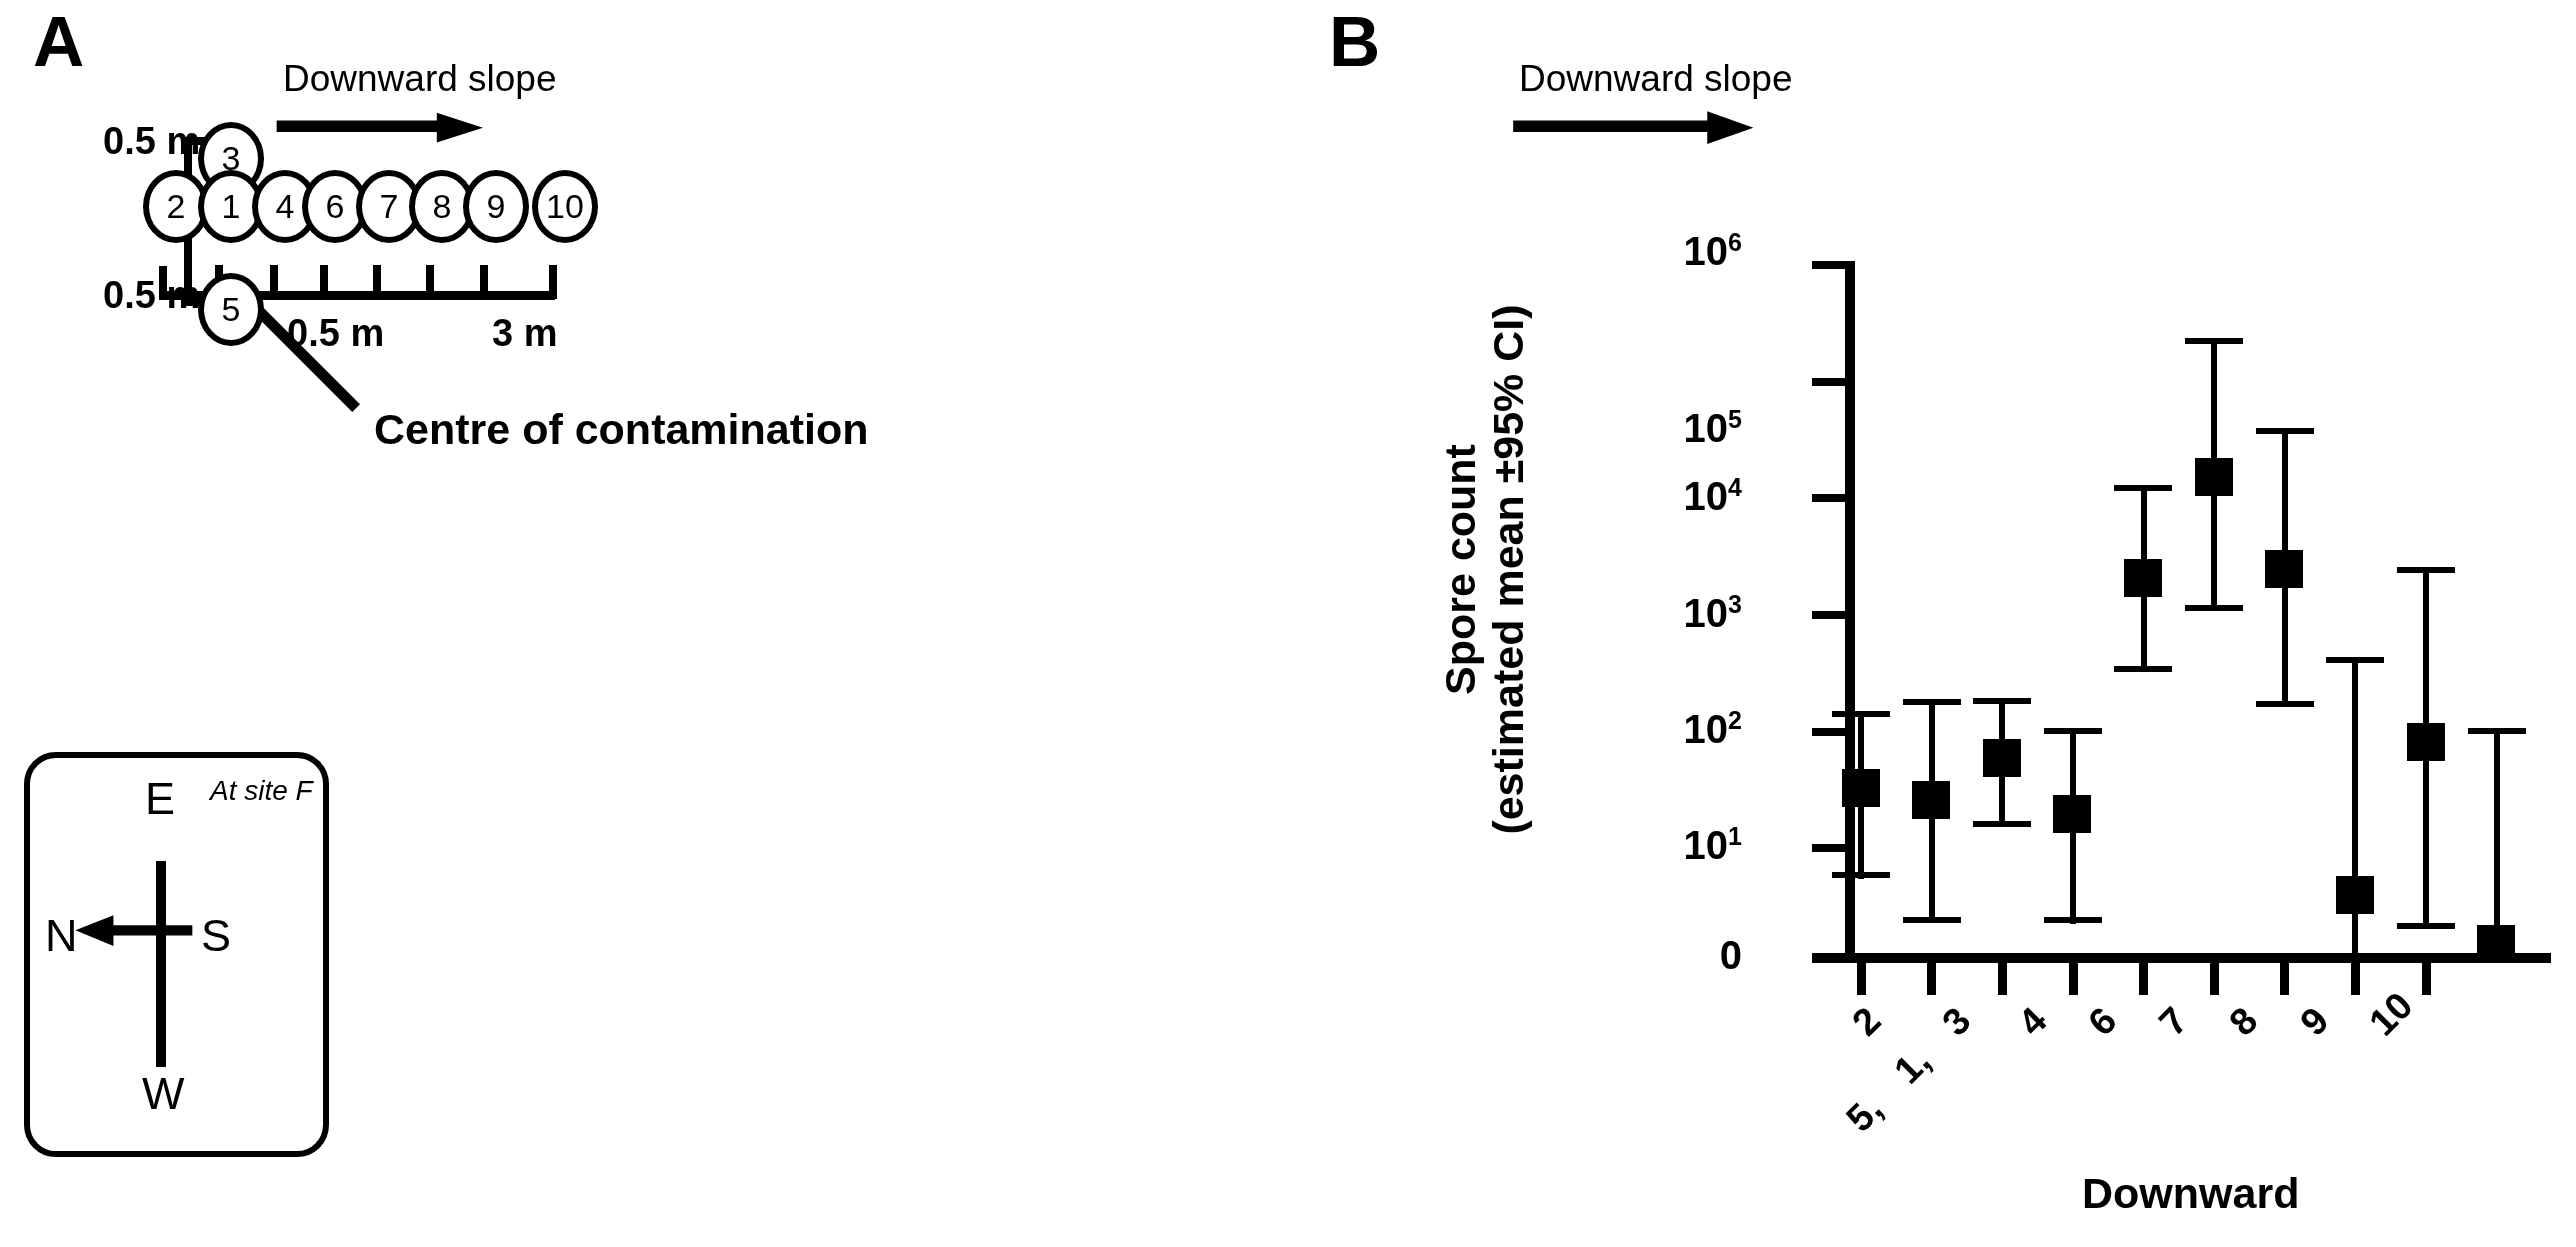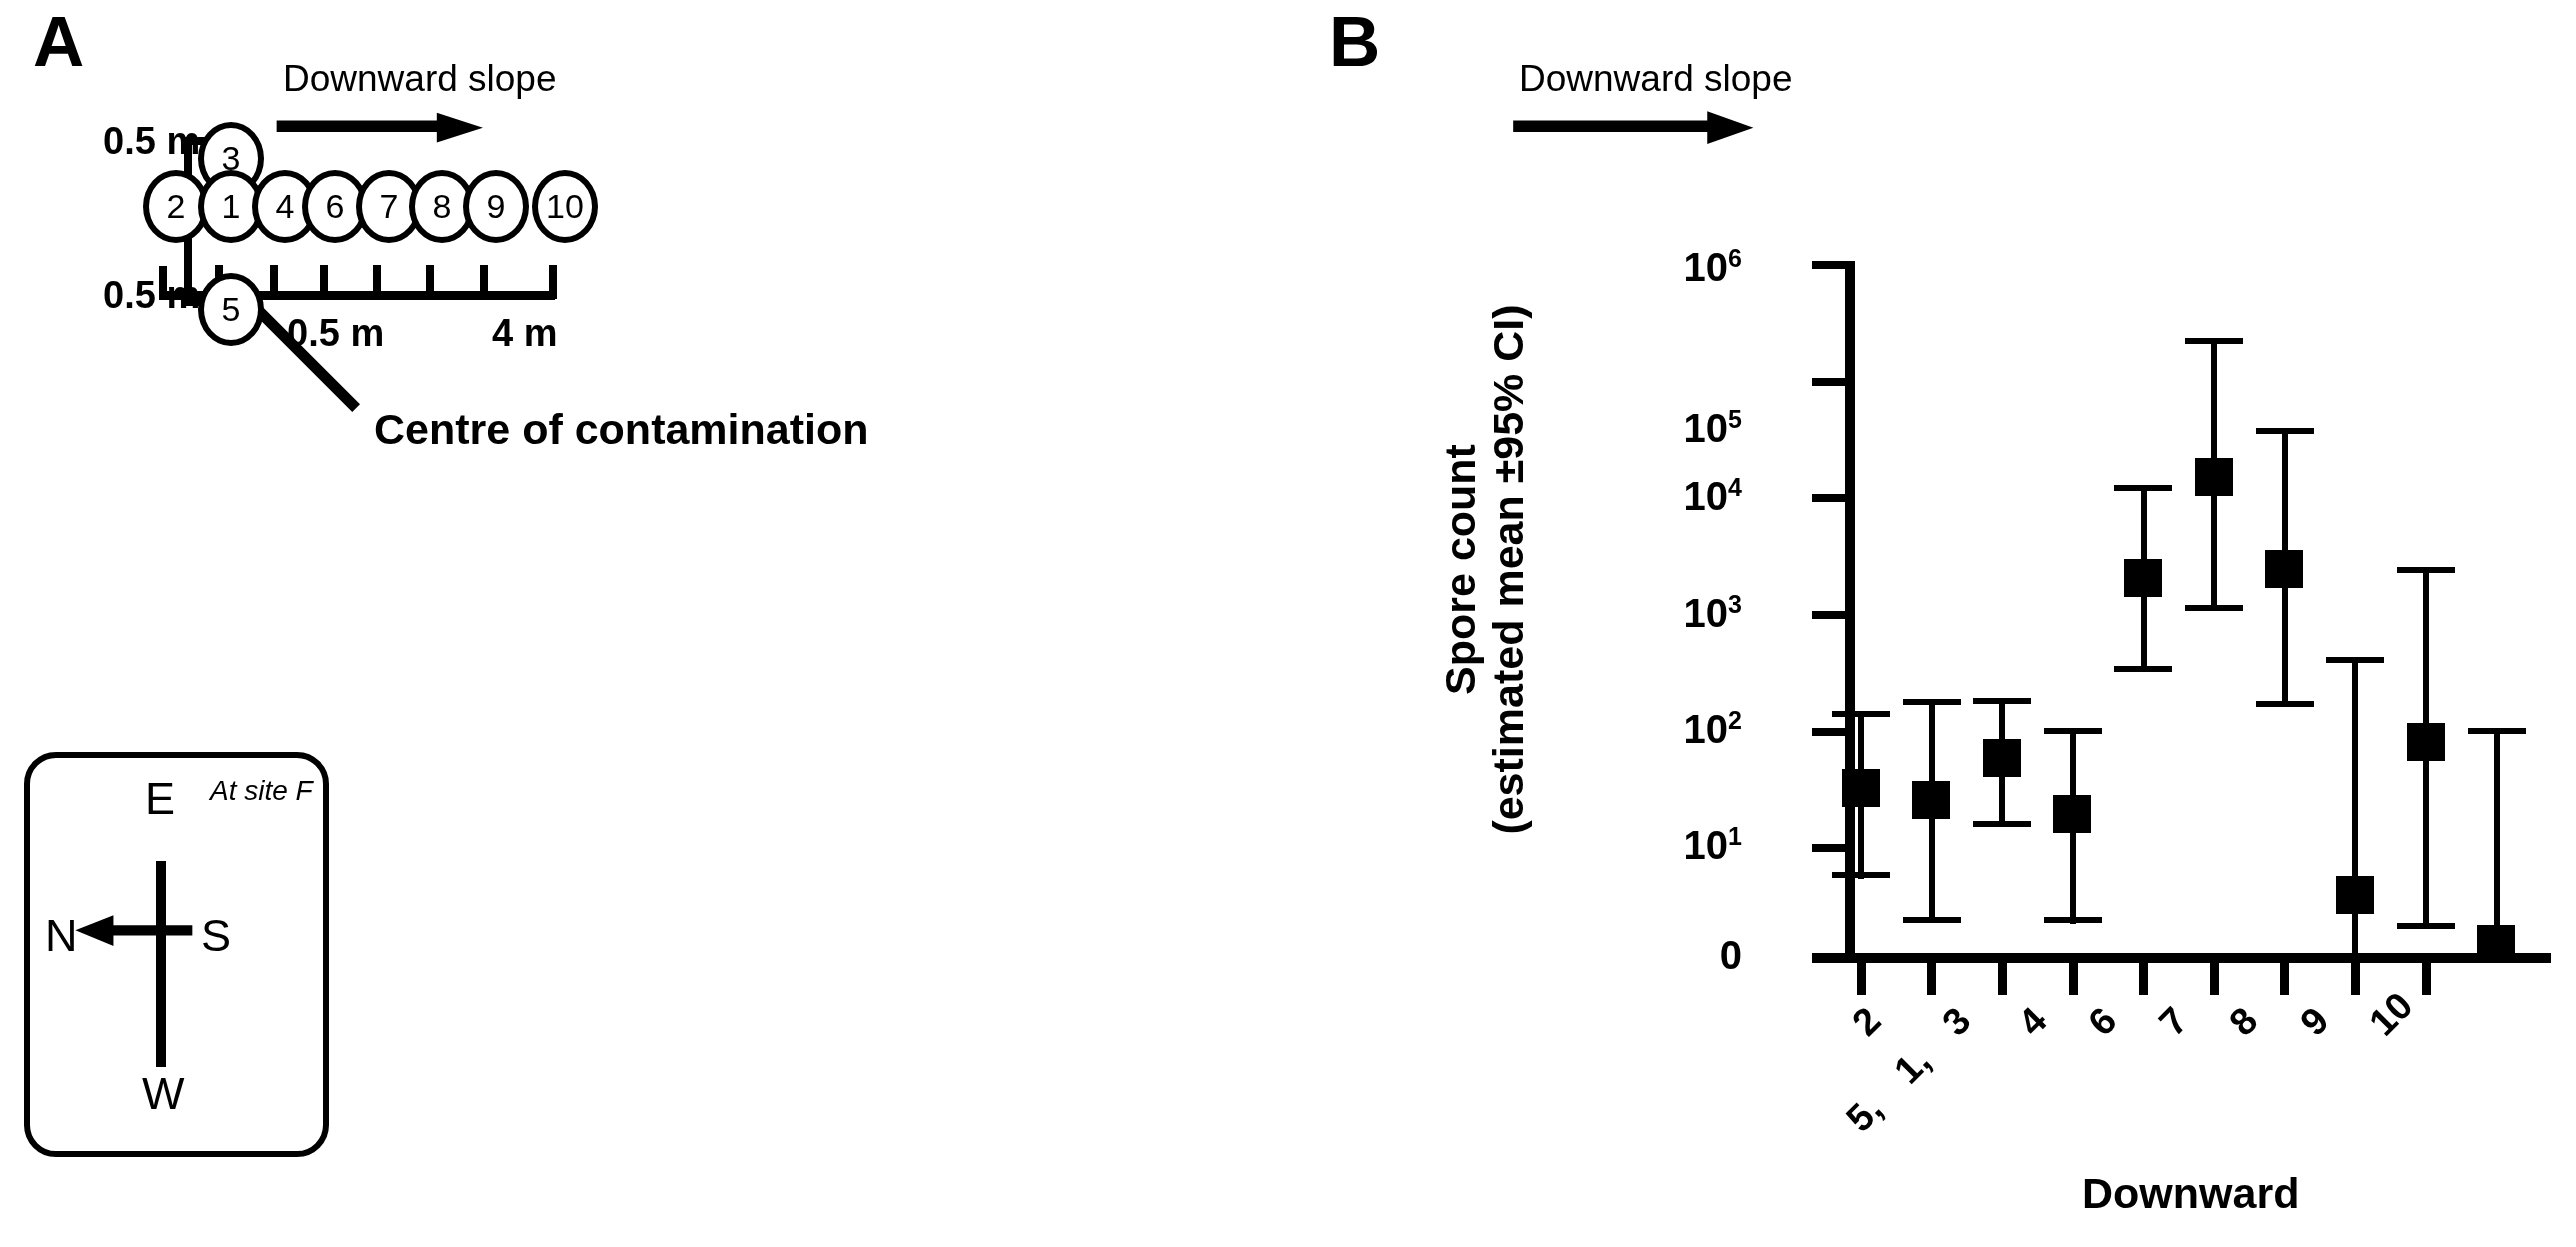--- a/index.html
+++ b/index.html
@@ -77,21 +77,21 @@
 
   <div class="vline" style="left:215px;top:265px;width:7.5px;height:29px;"></div>
   <div class="vline" style="left:270px;top:265px;width:7.5px;height:29px;"></div>
   <div class="vline" style="left:320px;top:265px;width:7.5px;height:29px;"></div>
   <div class="vline" style="left:373px;top:265px;width:7.5px;height:29px;"></div>
   <div class="vline" style="left:426px;top:265px;width:7.5px;height:29px;"></div>
   <div class="vline" style="left:480px;top:265px;width:7.5px;height:29px;"></div>
   <div class="vline" style="left:549px;top:265px;width:7.5px;height:34px;"></div>
 
   <div class="abs scale-label" style="left:287px;top:312px;">0.5 m</div>
-  <div class="abs scale-label" style="left:492px;top:312px;">4 m</div>
+  <div class="abs scale-label" style="left:492px;top:312px;">3 m</div>
 
   <div class="node" style="left:198px;top:122px;">
     <span>3</span>
   </div>
   <div class="node" style="left:143px;top:170px;">
     <span>2</span>
   </div>
   <div class="node" style="left:198px;top:170px;">
     <span>1</span>
   </div>
@@ -147,21 +147,21 @@
   <svg class="abs" style="left:103px;top:110px;" width="254" height="38" viewBox="0 0 370 56">
     <line x1="4" y1="24" x2="300" y2="24" stroke="#000" stroke-width="17"></line>
     <polygon points="290,2 358,26 290,50" fill="#000"></polygon>
   </svg>
 
   <div class="ylab" style="left:30px;top:892px;transform:rotate(-90deg);width:645px;">
     <span>Spore count</span><br>
     <span>(estimated mean ±95% CI)</span>
   </div>
 
-  <div class="ytick-label" style="left:206px;top:244px;width:130px;">10<sup>6</sup></div>
+  <div class="ytick-label" style="left:206px;top:228px;width:130px;">10<sup>6</sup></div>
   <div class="ytick-label" style="left:206px;top:357px;width:130px;margin-top:48px;">10<sup>5</sup></div>
   <div class="ytick-label" style="left:206px;top:473px;width:130px;">10<sup>4</sup></div>
   <div class="ytick-label" style="left:206px;top:590px;width:130px;">10<sup>3</sup></div>
   <div class="ytick-label" style="left:206px;top:706px;width:130px;">10<sup>2</sup></div>
   <div class="ytick-label" style="left:206px;top:822px;width:130px;">10<sup>1</sup></div>
   <div class="ytick-label" style="left:206px;top:933px;width:130px;">0</div>
 
   <div class="vline" style="left:439px;top:261px;width:9.6px;height:701px;"></div>
   <div class="hline" style="left:439px;top:953px;width:706px;height:9.6px;"></div>
 

